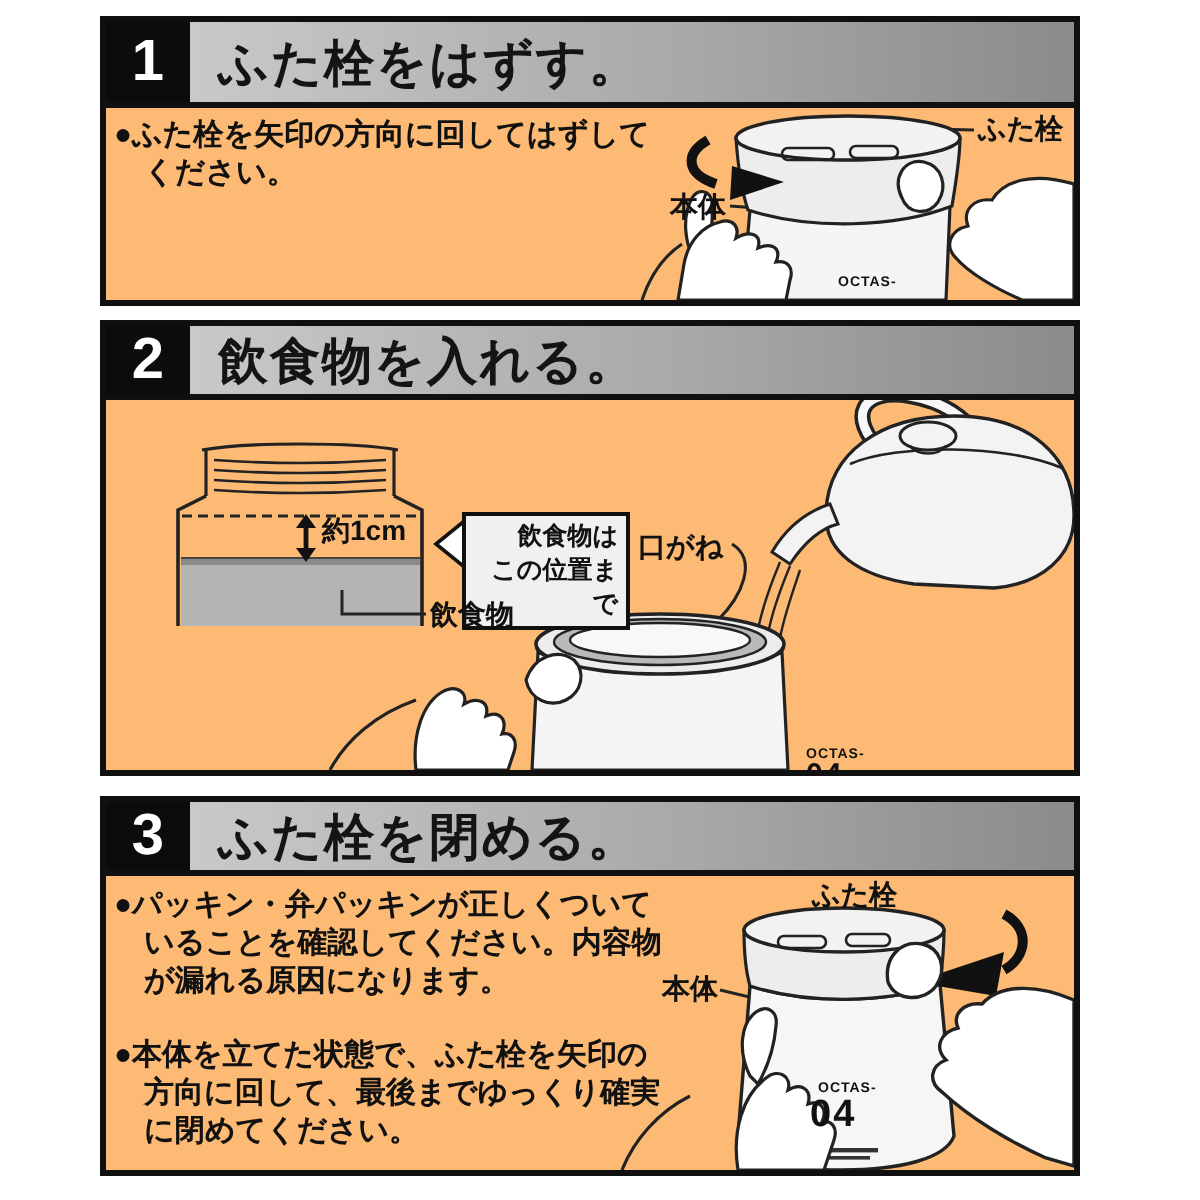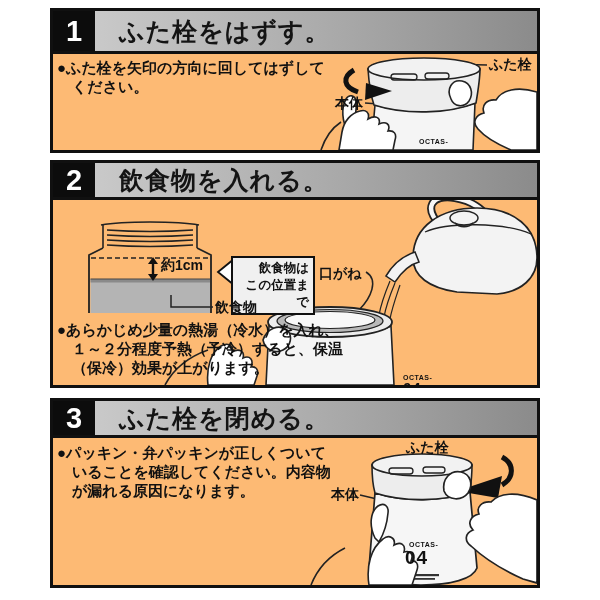--- a/index.html
+++ b/index.html
@@ -6,21 +6,21 @@
   .stage{position:relative;width:600px;height:600px;background:#ffffff;overflow:hidden;
          font-family:"Liberation Sans","DejaVu Sans",sans-serif;color:#111;}
   .sec{position:absolute;left:50px;width:490px;border:3px solid #101010;background:#fff;box-sizing:border-box;}
   #sec1{top:8px;height:145px;}
   #sec2{top:160px;height:228px;}
   #sec3{top:398px;height:190px;}
   .sec-header{display:flex;align-items:stretch;border-bottom:3px solid #101010;}
   #sec1 .sec-header{height:40px;}
   #sec2 .sec-header,#sec3 .sec-header{height:34px;}
   .num{width:42px;background:#0c0c0c;color:#fff;font-weight:bold;display:flex;align-items:center;justify-content:center;font-size:29px;flex:0 0 42px;}
-  .band{flex:1;background:linear-gradient(90deg,#c9c9c9 0%,#a9a9a9 55%,#8b8b8b 100%);display:flex;align-items:center;padding-left:24px;}
+  .band{flex:1;background:linear-gradient(90deg,#c9c9c9 0%,#a9a9a9 55%,#8b8b8b 100%);display:flex;align-items:center;padding-left:14px;}
   .band span{font-size:25px;font-weight:bold;letter-spacing:1px;color:#141414;}
   .sec-body{position:relative;background:#fdba74;overflow:hidden;}
   #sec1 .sec-body{height:96px;}
   #sec2 .sec-body{height:185px;}
   #sec3 .sec-body{height:147px;}
   svg.art{position:absolute;left:0;top:0;}
   .bullet{position:absolute;white-space:pre-line;font-size:15px;font-weight:600;line-height:1.28;color:#111;}
   .lbl{position:absolute;font-size:14px;font-weight:600;color:#111;white-space:nowrap;}
   .brand{position:absolute;font-size:7px;font-weight:bold;letter-spacing:.5px;color:#111;}
   .model{position:absolute;font-weight:bold;color:#111;letter-spacing:1px;}
@@ -129,23 +129,20 @@
 
         <path d="M112,185 C120,170 135,157 155,150" stroke="#222" stroke-width="1.6" fill="none"></path>
         <path d="M210,140 C214,128 226,124 234,130 C240,136 238,146 230,150 C222,154 212,150 210,140 Z" fill="#fff" stroke="#222" stroke-width="1.6"></path>
         <path d="M155,185 C153,168 158,152 168,146 C175,142 181,146 179,152 C186,148 192,151 190,158 C197,155 201,160 198,167 C203,166 206,170 204,176 L201,185 Z" fill="#fff" stroke="#222" stroke-width="1.6"></path>
       </svg>
       <div class="gap-label">約1cm</div>
       <div class="callout">飲食物は
 この位置まで</div>
       <div class="lbl" style="left:162px;top:99px;">飲食物</div>
       <div class="lbl" style="left:266px;top:65px;">口がね</div>
-      <div class="bullet" style="left:4px;top:120px;width:310px;">●あらかじめ少量の熱湯（冷水）を入れ、
-　１～２分程度予熱（予冷）すると、保温
-　（保冷）効果が上がります。</div>
       <div class="brand" style="left:350px;top:174px;">OCTAS-</div>
       <div class="model" style="left:350px;top:179px;">04</div>
     </div>
   </div>
 
   <div class="sec" id="sec3">
     <div class="sec-header">
       <div class="num">3</div>
       <div class="band">
         <span>ふた栓を閉める。</span>
@@ -174,20 +171,23 @@
 
         <path d="M484,62 C463,53 446,55 438,64 C429,63 423,69 426,76 C417,78 414,86 420,92 C412,95 411,103 418,108 C432,121 452,133 470,141 L484,145 Z" fill="#fff" stroke="#222" stroke-width="1.7"></path>
         <path d="M391,53 C389,41 397,32 408,34 C417,36 421,46 415,55 C409,63 395,63 391,53 Z" fill="#fff" stroke="#222" stroke-width="1.7"></path>
 
         <path d="M322,100 C316,88 317,74 325,68 C331,64 336,68 335,75 C334,87 330,97 326,104 Z" fill="#fff" stroke="#222" stroke-width="1.6"></path>
         <path d="M316,147 C313,128 318,110 330,101 C336,96 343,100 341,107 C348,103 353,107 351,114 C357,112 361,116 358,123 C363,122 366,126 364,132 L359,147 Z" fill="#fff" stroke="#222" stroke-width="1.6"></path>
       </svg>
       <div class="bullet" style="left:4px;top:5px;width:300px;">●パッキン・弁パッキンが正しくついて
 　いることを確認してください。内容物
 　が漏れる原因になります。</div>
+      <div class="bullet" style="left:4px;top:80px;width:300px;">●本体を立てた状態で、ふた栓を矢印の
+　方向に回して、最後までゆっくり確実
+　に閉めてください。</div>
       <div class="lbl" style="left:353px;top:1px;">ふた栓</div>
       <div class="lbl" style="left:278px;top:48px;">本体</div>
       <div class="brand" style="left:356px;top:103px;">OCTAS-</div>
       <div class="model" style="left:352px;top:109px;">04</div>
     </div>
   </div>
 
 </div>
 
 </body></html>

